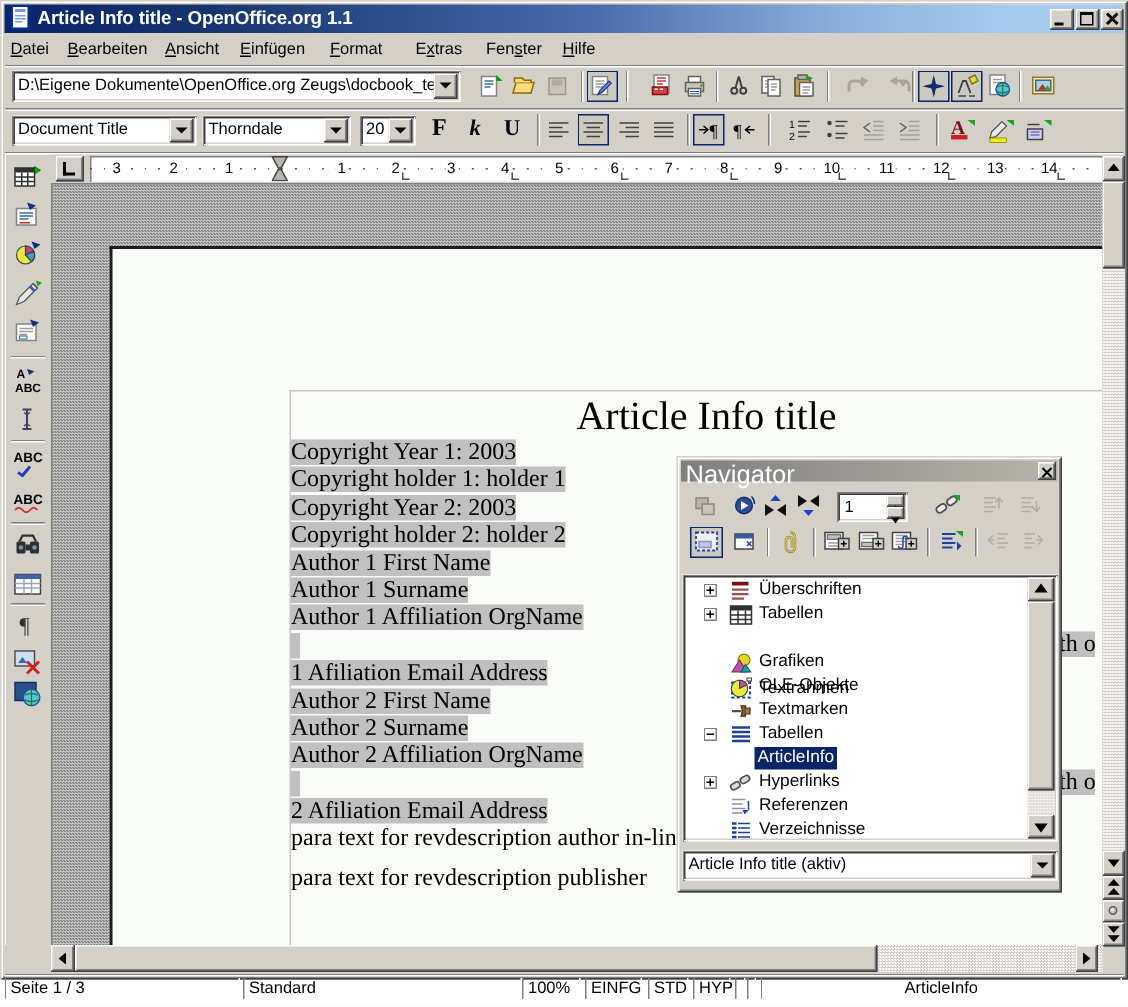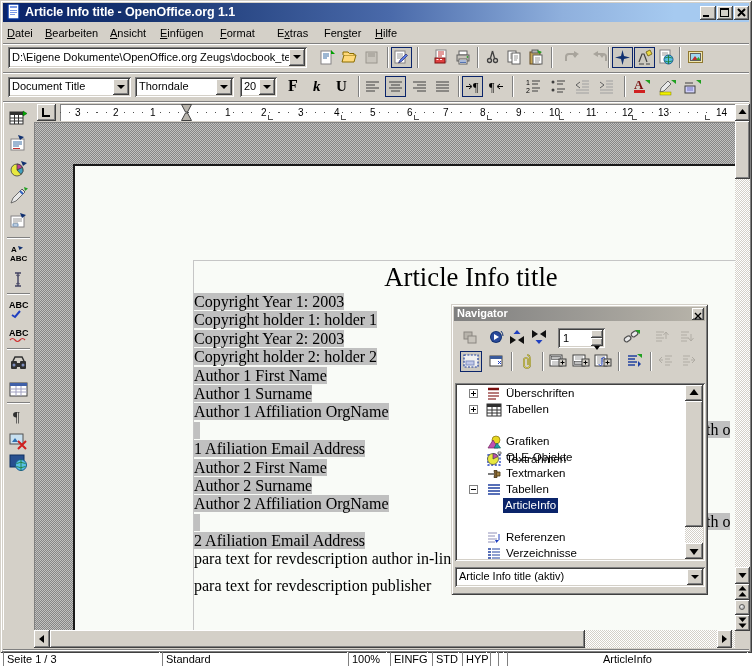--- a/index.html
+++ b/index.html
@@ -317,21 +317,21 @@
     <span class="rn" style="left:273px;">4</span>
         <span class="rn" style="left:309px;">5</span>
         <span class="rn" style="left:346px;">6</span>
     <span class="rn" style="left:382px;">7</span>
         <span class="rn" style="left:419px;">8</span>
         <span class="rn" style="left:455px;">9</span>
     <span class="rn" style="left:488px;">10</span>
         <span class="rn" style="left:525px;">11</span>
         <span class="rn" style="left:561px;">12</span>
     <span class="rn" style="left:597px;">13</span>
-        <span class="rn" style="left:633px;margin-left:22px;">14</span>
+        <span class="rn" style="left:633px;">14</span>
     <div class="tab" style="left:208px;"></div>
         <div class="tab" style="left:281px;"></div>
         <div class="tab" style="left:354px;"></div>
     <div class="tab" style="left:427px;"></div>
         <div class="tab" style="left:499px;"></div>
         <div class="tab" style="left:572px;"></div>
     <div class="tab" style="left:645px;"></div>
     <svg class="abs" style="left:121px;top:0px;" width="11" height="17" viewBox="0 0 11 17">
           <path d="M0.5 0.5 h10 l-4 7.5 h-2 z" fill="#b8b4ac" stroke="#404040" stroke-width="1"></path>
           <path d="M0.5 16.5 h10 l-4 -7.5 h-2 z" fill="#b8b4ac" stroke="#404040" stroke-width="1"></path>
@@ -526,21 +526,21 @@
   <div class="statp" style="left:487px;width:7px;"></div>
   <div class="statp" style="left:495px;width:6px;"></div>
   <div class="statp" style="left:504px;width:241px;">
         <span style="left:0;width:241px;text-align:center;">ArticleInfo</span>
       </div>
 </div>
 
 <div class="abs" id="navigator" style="left:451px;top:304px;width:257px;height:291px;background:#d4d0c8;
 box-shadow:inset 1px 1px 0 #d4d0c8, inset -1px -1px 0 #404040, inset 2px 2px 0 #fff, inset -2px -2px 0 #808080;">
   <div class="abs" style="left:3px;top:3px;width:251px;height:14px;background:linear-gradient(90deg,#7f7f7f,#b8b4aa);">
-    <span style="position:absolute;left:3px;top:0px;font-size:11px;font-weight:bold;color:#fff;">Navigator</span>
+    <span style="position:absolute;left:3px;top:0px;font-size:17px;font-weight:normal;color:#fff;">Navigator</span>
     <div class="btn abs" style="left:238px;top:1px;width:12px;height:12px;"><svg width="12" height="12">
             <path d="M3 3 L9 9 M9 3 L3 9" stroke="#000" stroke-width="1.4"></path>
           </svg></div>
   </div>
 
   <div class="tbtn" style="left:9px;top:23px;width:20px;height:20px;">
         <svg width="16" height="16" viewBox="0 0 16 16">
           <rect x="2" y="3" width="8" height="7" fill="#b8b4ac" stroke="#8a8680"></rect>
           <rect x="6" y="7" width="8" height="7" fill="#c8c4bc" stroke="#8a8680"></rect>
         </svg>
@@ -718,20 +718,30 @@
         </div>
     <div class="titem" style="top:99px;">
           <div class="exp"></div>
           <svg class="ticon" viewBox="0 0 16 16">
             <path d="M2 3 h12 M2 6 h12 M2 9 h12 M2 12 h12" stroke="#2040a0" stroke-width="1.6"></path>
           </svg>
           <span class="lbl">Tabellen</span>
         </div>
     <div class="titem" style="top:115px;">
           <span class="lbl" style="left:48px;top:0;background:#0a246a;color:#fff;padding:1px 2px 2px 2px;">ArticleInfo</span>
+        </div>
+    <div class="titem" style="top:131px;">
+          <div class="exp plus"></div>
+          <svg class="ticon" viewBox="0 0 16 16">
+            <g stroke="#505050" fill="#d8d8d8" stroke-width="1.1">
+              <rect x="1" y="8" width="6.5" height="4" rx="2" transform="rotate(-30 4 10)"></rect>
+              <rect x="7.5" y="4" width="6.5" height="4" rx="2" transform="rotate(-30 10 6)"></rect>
+            </g>
+          </svg>
+          <span class="lbl">Hyperlinks</span>
         </div>
     <div class="titem" style="top:147px;">
           <svg class="ticon" viewBox="0 0 16 16">
             <path d="M2 3 h9 M2 6 h7 M2 9 h9 M2 12 h7" stroke="#9090b8"></path>
             <path d="M9 10 h4 l-2.5 3 z" fill="#2040c0"></path>
             <path d="M13 4 v6" stroke="#2040c0"></path>
           </svg>
           <span class="lbl">Referenzen</span>
         </div>
     <div class="titem" style="top:163px;">

